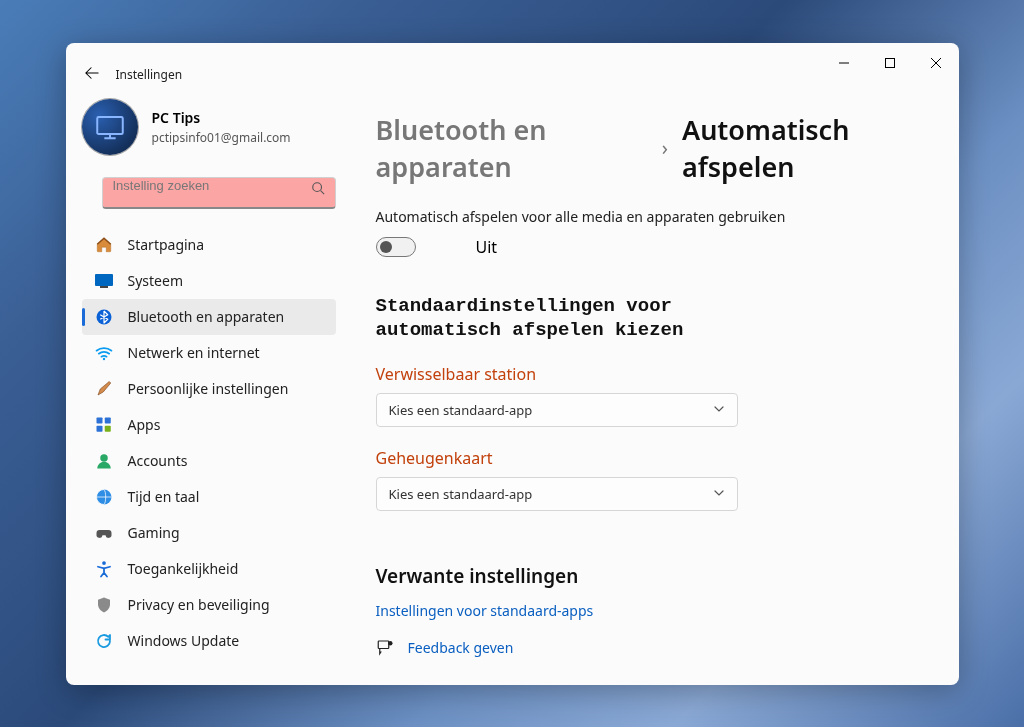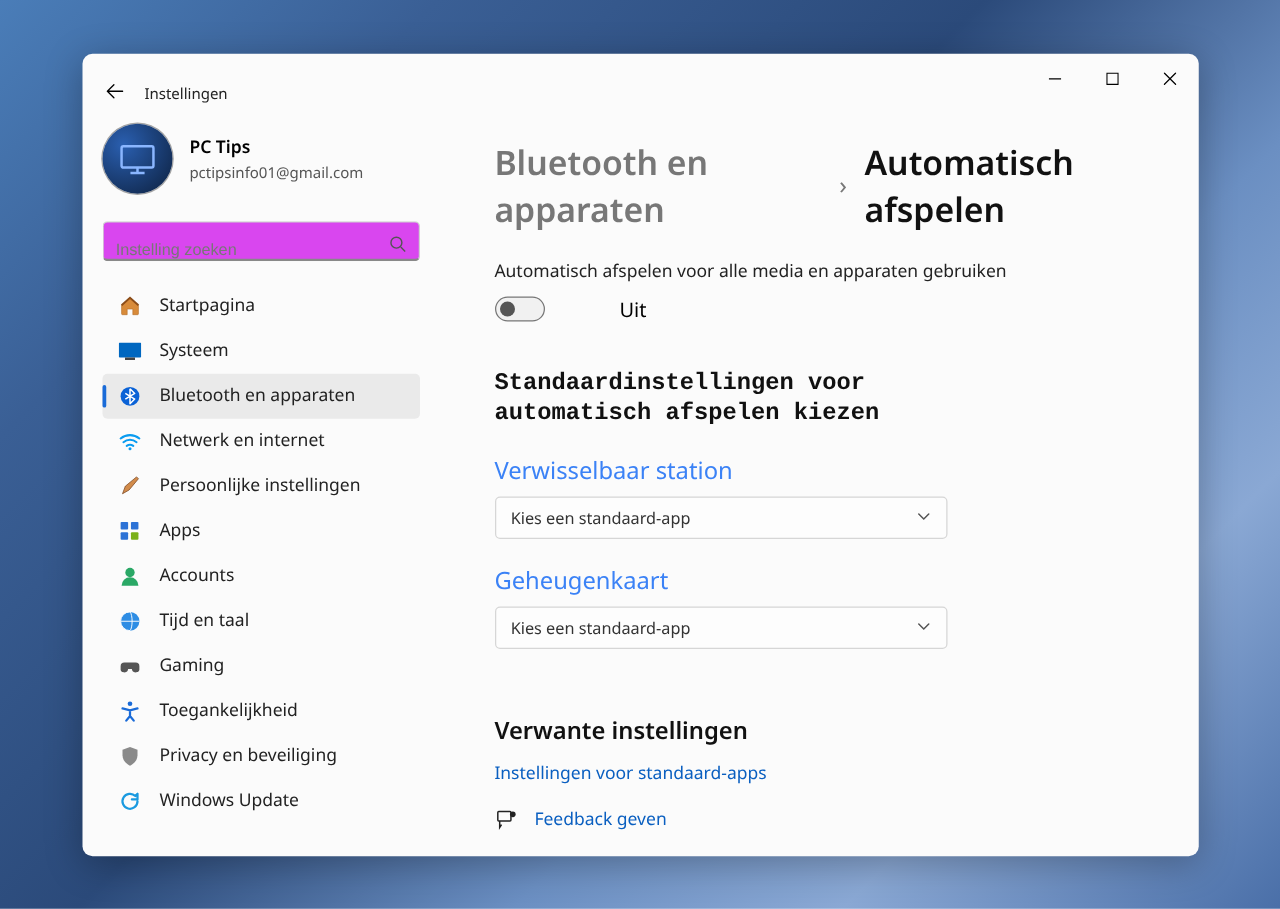--- a/index.html
+++ b/index.html
@@ -22,37 +22,37 @@
     .back-btn {
       width:20px; height:20px; display:flex; align-items:center;
       justify-content:center; margin-right:14px; color:#000;
     }
     .title { font-size:12px; color:#222; }
     .winctrls { margin-left:auto; display:flex; }
     .winbtn {
       width:46px; height:40px; display:flex; align-items:center;
       justify-content:center; color:#000;
     }
-    .wrap { flex:1; display:flex; overflow:hidden;gap:20px; }
+    .wrap { flex:1; display:flex; overflow:hidden; }
     .sidebar {
       width:286px; padding:0 16px 16px 16px; display:flex; flex-direction:column;
     }
     .profile { display:flex; align-items:center; padding:16px 0 22px 0; }
     .avatar {
       width:56px; height:56px; border-radius:50%;
       background: radial-gradient(circle at 30% 30%,#2a5fb0,#0c1f3d);
       box-shadow:0 0 0 1px rgba(0,0,0,0.35);
       display:flex; align-items:center; justify-content:center; color:#a6c8ff;
       margin-right:14px; flex-shrink:0;
     }
     .pname { font-size:14px; font-weight:600; color:#000; }
     .pemail { font-size:12px; color:#555; margin-top:2px; }
     .search {
-      height:32px; background:#d946ef; border:1px solid #d0d0d0; border-bottom:2px solid #888;
-      border-radius:4px; display:flex; align-items:flex-end; padding:0 10px; margin-bottom:18px;
+      height:32px; background:#fca5a5; border:1px solid #d0d0d0; border-bottom:2px solid #888;
+      border-radius:4px; display:flex; align-items:flex-start; padding:0 10px; margin-bottom:18px;margin-left:20px;
     }
     .search input {
       flex:1; border:none; outline:none; font-size:13px; background:transparent; color:#333;
     }
     .search input::placeholder { color:#777; }
     .nav { display:flex; flex-direction:column; gap:0px; }
     .navitem {
       height:36px; display:flex; align-items:center; padding:0 12px;
       border-radius:4px; font-size:14px; color:#222;
       position:relative;
@@ -79,21 +79,21 @@
       width:40px; height:20px; border-radius:10px; border:1px solid #777;
       background:#f1f1f1; position:relative;
     }
     .toggle-knob {
       width:12px; height:12px; border-radius:50%; background:#555;
       position:absolute; left:3px; top:3px;
     }
     .togglelabel { font-size:16px;margin-left:48px; }
     .section-h2 { font-size:19px; font-weight:600; color:#111; margin-bottom:20px; line-height:1.3;font-family:Liberation Mono, monospace; }
     .field { margin-bottom:20px; }
-    .fieldlabel { font-size:19px; color:#3b82f6; margin-bottom:8px; }
+    .fieldlabel { font-size:16px; color:#c2410c; margin-bottom:8px; }
     .select {
       width:362px; height:34px; border:1px solid #d6d6d6; border-radius:4px;
       background:#fdfdfd; display:flex; align-items:center; padding:0 12px;
       font-size:13px; color:#333; justify-content:space-between;
     }
     .related { margin-top:52px; }
     .related-title { font-size:19px; font-weight:600; margin-bottom:12px; color:#111; }
     .link { font-size:14px; color:#0a5fc0; margin-bottom:18px; display:block; }
     .feedback {
       display:flex; align-items:flex-start; gap:14px; font-size:14px; color:#0a5fc0; margin-top:2px;

